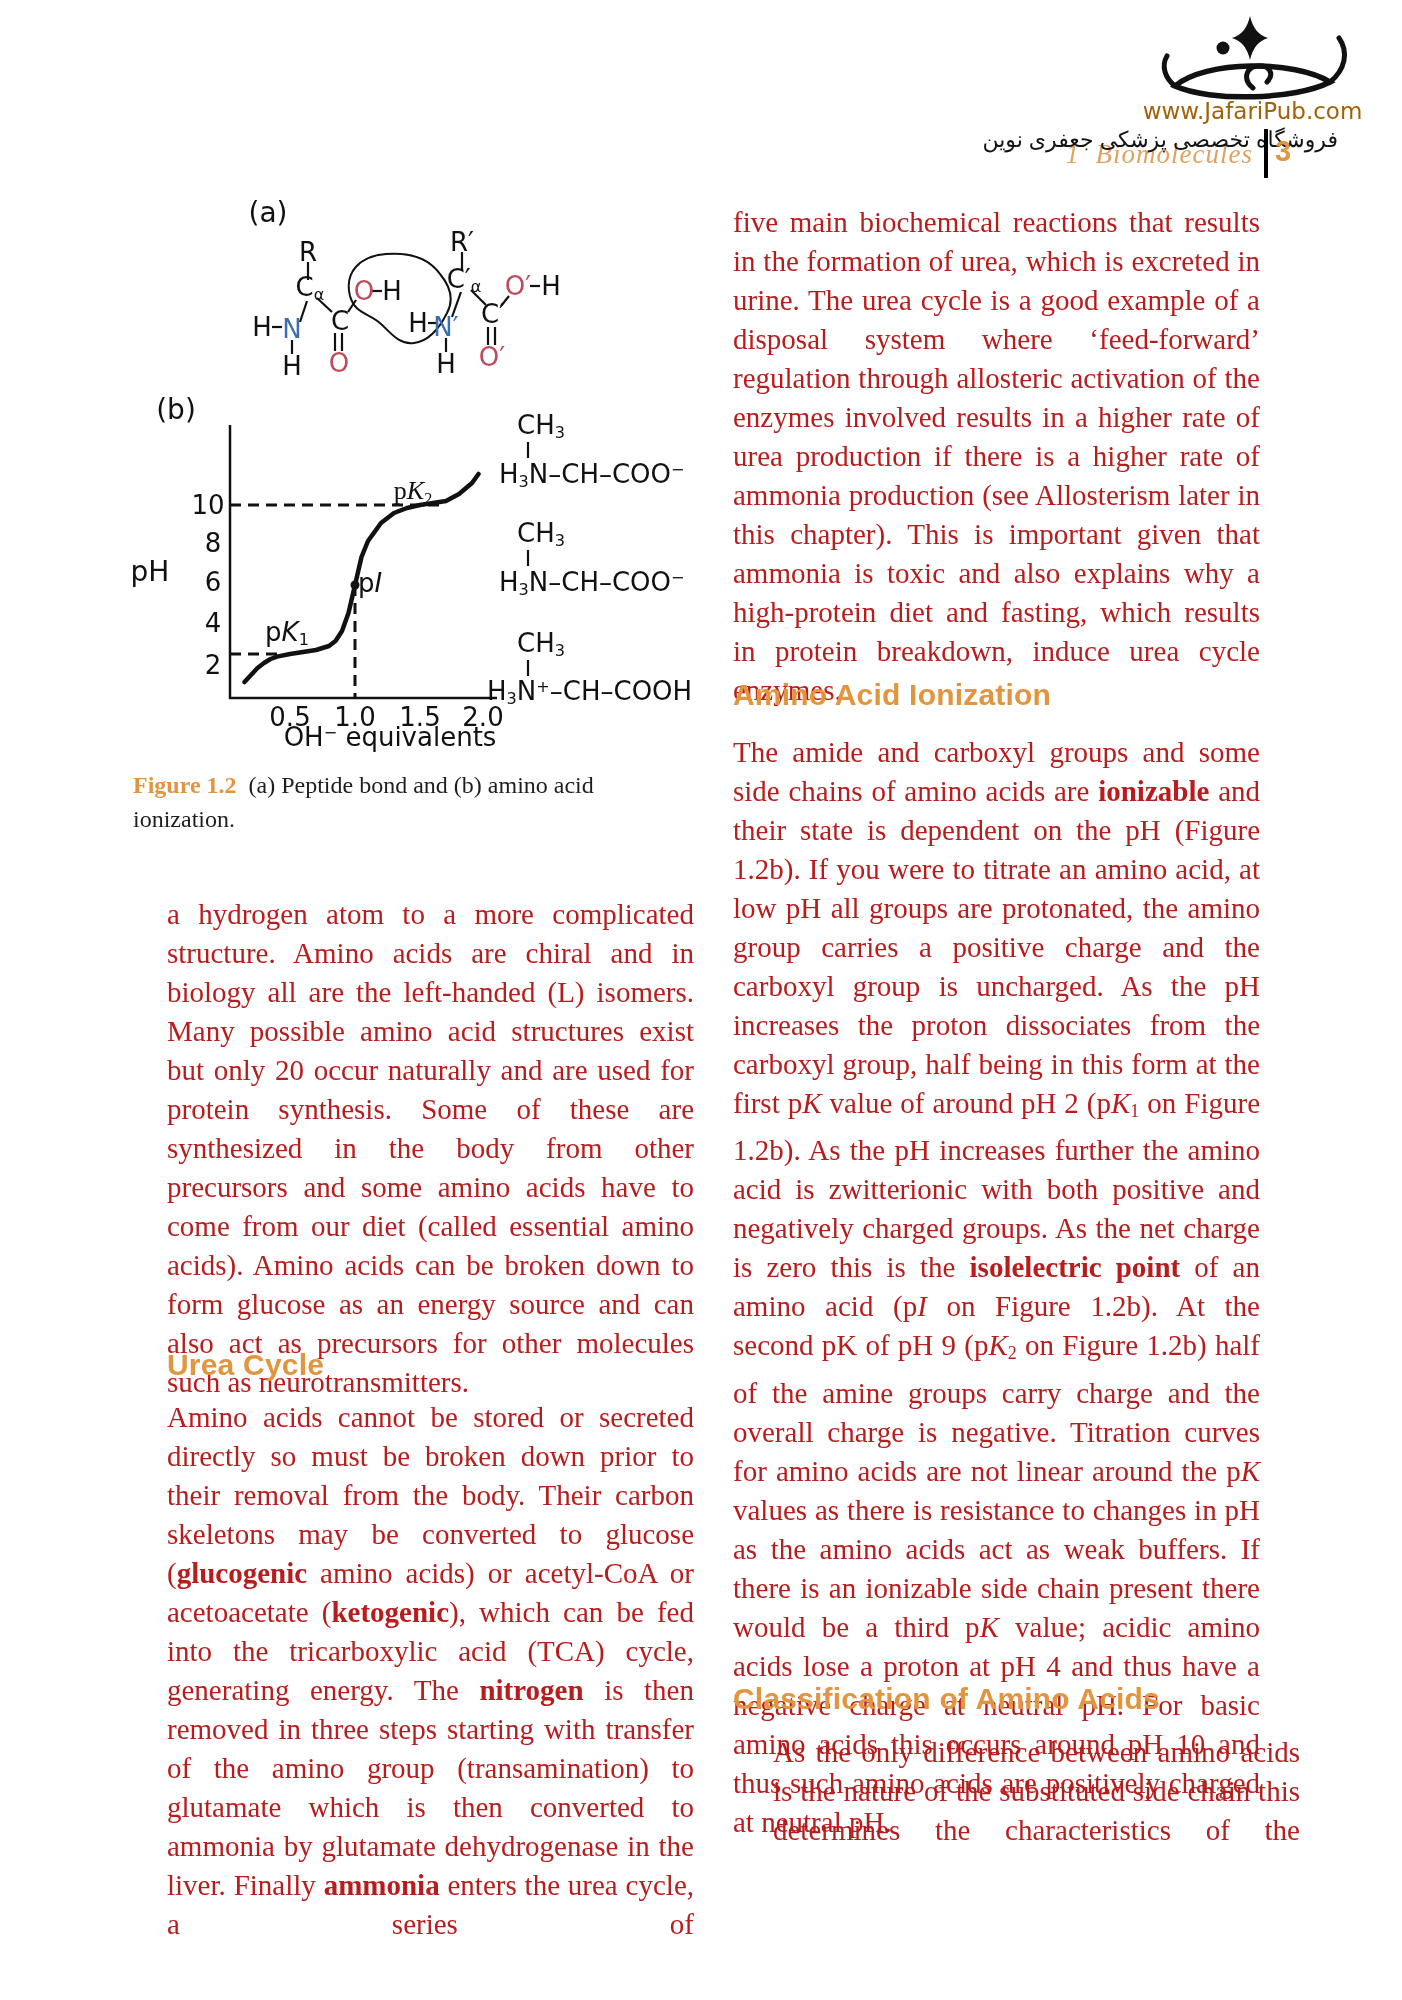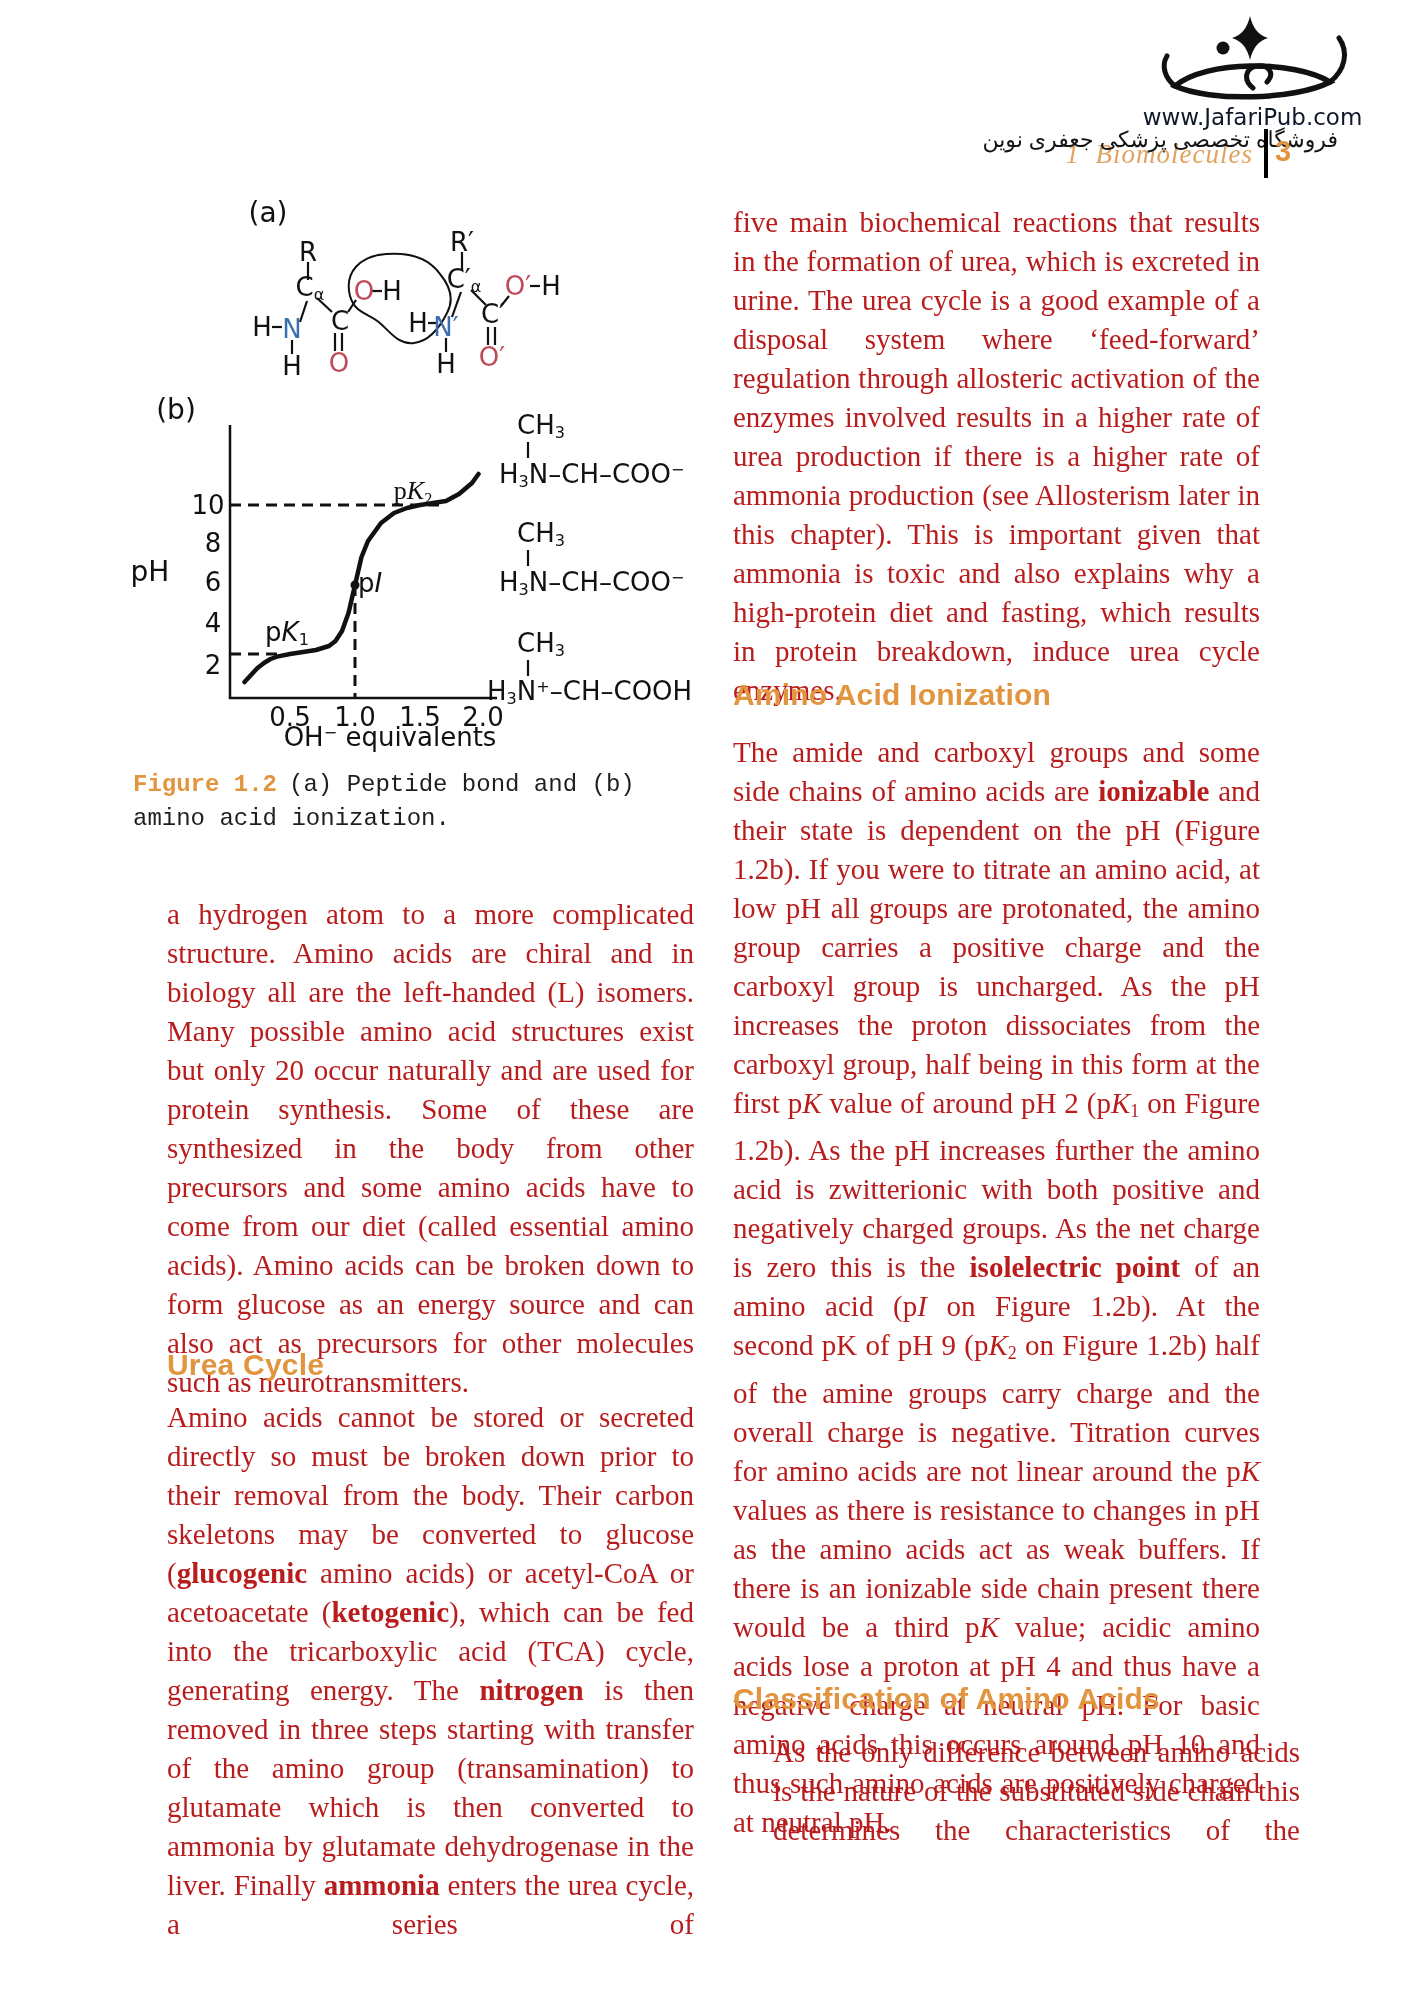--- a/index.html
+++ b/index.html
@@ -11,26 +11,26 @@
   .seg-b{font-weight:bold;}
   .seg-i{font-style:italic;}
   .seg-sub{font-size:62%;vertical-align:-0.25em;}
   .seg-sup{font-size:62%;vertical-align:0.5em;}
   .atom{position:absolute;transform:translate(-50%,-50%);font-family:"DejaVu Sans",sans-serif;font-size:26px;color:#111;white-space:nowrap;}
   .blue{color:#3A6FAF;}
   .red{color:#C04A5A;}
   .gtick{position:absolute;transform:translate(-50%,-50%);font-family:"DejaVu Sans",sans-serif;font-size:26px;color:#111;white-space:nowrap;}
   .formula{position:absolute;font-family:"DejaVu Sans",sans-serif;font-size:26px;color:#111;white-space:nowrap;}
   .panel-label{position:absolute;transform:translate(-50%,-50%);font-family:"DejaVu Sans",sans-serif;font-size:28px;color:#111;}
-  .caption{font-family:Liberation Mono, monospace;font-size:24px;line-height:34px;color:#1e1e1e;}
+  .caption{font-family:Liberation Serif, serif;font-size:24px;line-height:34px;color:#1e1e1e;}
   .cap-label{color:#E2953F;font-weight:bold;margin-right:12px;}
   .rh-title{font-family:"Liberation Serif",serif;font-style:italic;font-size:27px;color:#DFA35F;white-space:nowrap;letter-spacing:1px;}
   .rh-persian{font-family:Liberation Sans, sans-serif;font-size:22px;color:#141414;direction:rtl;white-space:nowrap;}
   .rh-page{font-family:"Liberation Sans",sans-serif;font-weight:bold;font-size:29px;color:#E2953F;}
-  .www{font-family:"DejaVu Sans",sans-serif;font-size:23px;color:#0f172a;text-align:center;margin-top:6px;}
+  .www{font-family:"DejaVu Sans",sans-serif;font-size:23px;color:#a16207;text-align:center;}
 </style>
 </head>
 <body>
 
 <div class="abs" style="left:1135px;top:8px;width:235px;height:92px;">
   <svg width="235" height="92" viewBox="0 0 235 92">
     <path d="M115 8 Q119 26 133 30 Q119 34 115 52 Q111 34 97 30 Q111 26 115 8 Z" fill="#111"></path>
     <circle cx="88" cy="40" r="6.5" fill="#111"></circle>
     <path d="M 40 78 C 70 52 160 52 195 74 C 160 92 75 94 40 78 Z" fill="none" stroke="#111" stroke-width="5.5" stroke-linecap="round"></path>
     <path d="M 118 80 C 108 72 110 60 122 58 C 134 56 140 66 132 74" fill="none" stroke="#111" stroke-width="5" stroke-linecap="round"></path>

